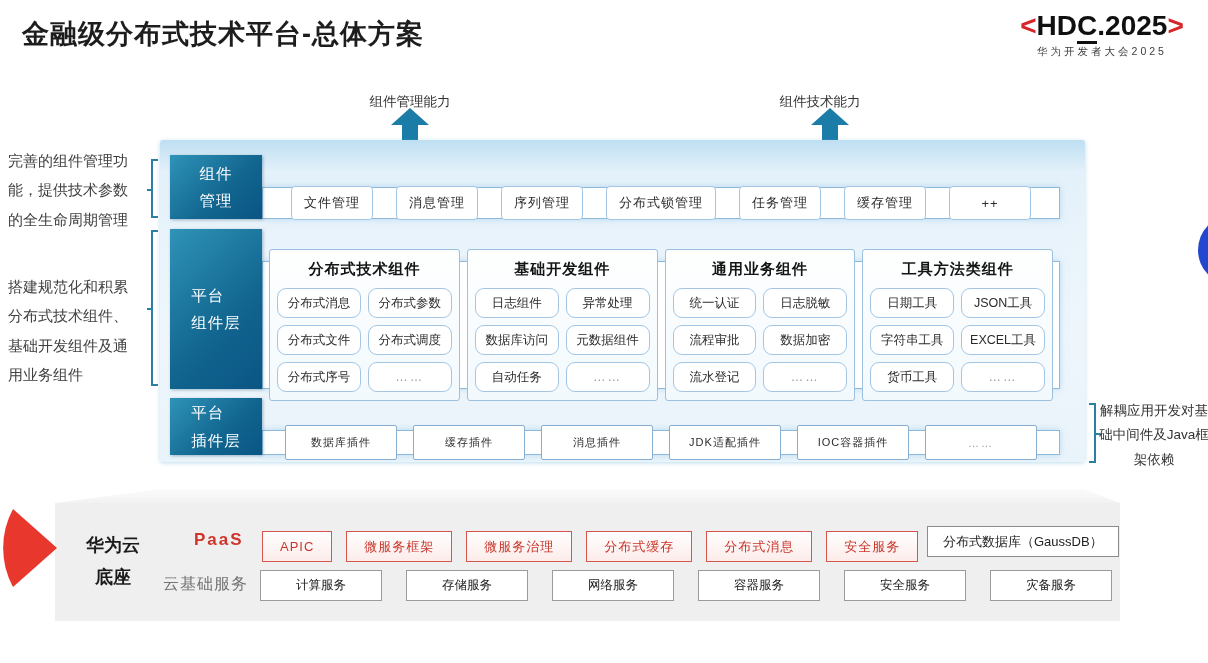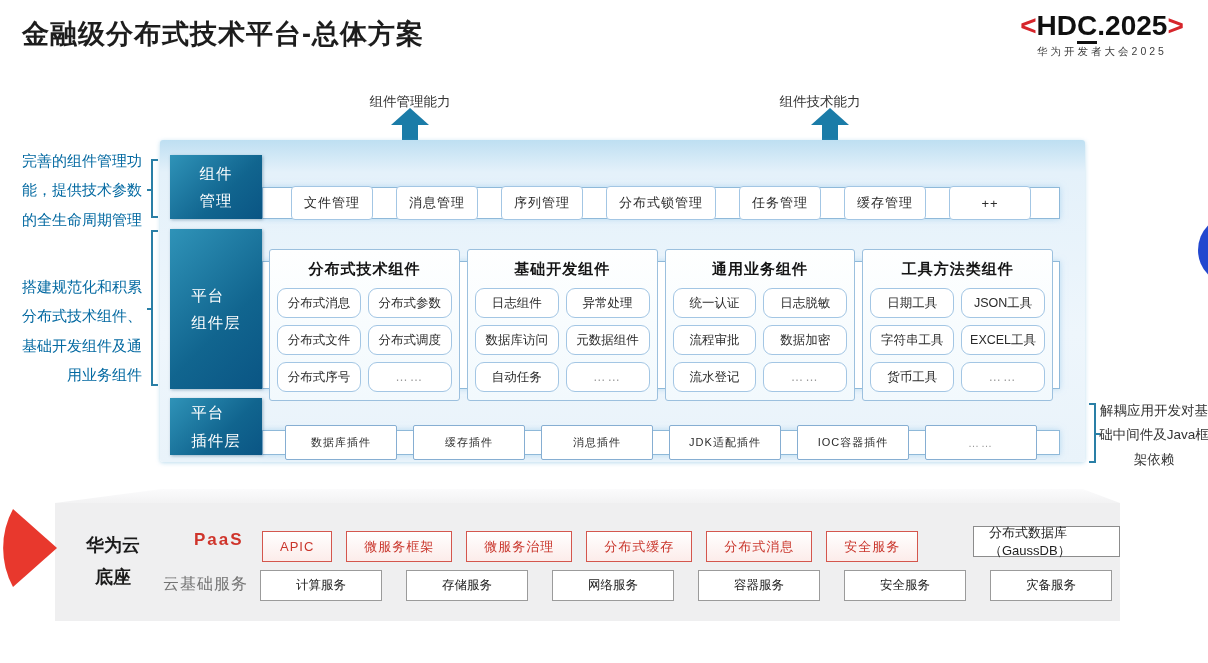--- a/index.html
+++ b/index.html
@@ -25,21 +25,21 @@
   .up-arrow::before {
     content:""; position:absolute; left:0; top:0; width:0; height:0;
     border-left:19px solid transparent; border-right:19px solid transparent;
     border-bottom:17px solid #1b7ca8;
   }
   .up-arrow::after {
     content:""; position:absolute; left:11px; top:16px; width:16px; height:17px; background:#1b7ca8;
   }
 
   
-  .note-left { position:absolute; left:8px; width:134px; font-size:15px; line-height:1.95; color:#0369a1; text-align:right; }
+  .note-left { position:absolute; left:8px; width:134px; font-size:15px; line-height:1.95; color:#404040; text-align:left; }
   #note-1 { top:146px; }
   #note-2 { top:272px; }
 
   
   .bracket-l { position:absolute; width:7px; border:2px solid #2a7fa6; border-right:none; }
   .bracket-l::before { content:""; position:absolute; left:-6px; top:50%; width:5px; height:2px; background:#2a7fa6; }
   #bracket-row1 { left:151px; top:159px; height:59px; }
   #bracket-row2 { left:151px; top:230px; height:156px; }
   .bracket-r { position:absolute; left:1089px; top:403px; height:60px; width:7px; border:2px solid #2a7fa6; border-left:none; }
   .bracket-r::before { content:""; position:absolute; right:-6px; top:50%; width:5px; height:2px; background:#2a7fa6; }
@@ -244,21 +244,21 @@
 
   <div class="paas-label">PaaS</div>
   <div class="paas-items">
   <div class="btn-red">APIC</div>
       <div class="btn-red">微服务框架</div>
       <div class="btn-red">微服务治理</div>
       <div class="btn-red">分布式缓存</div>
       <div class="btn-red">分布式消息</div>
       <div class="btn-red">安全服务</div>
     </div>
-  <div class="btn-gauss" style="position:absolute; left:918px; top:23px;">分布式数据库（GaussDB）</div>
+  <div class="btn-gauss" style="position:absolute; left:872px; top:23px;">分布式数据库（GaussDB）</div>
 
   <div class="iaas-label">云基础服务</div>
   <div class="iaas-items">
       <div class="btn-gray">计算服务</div>
       <div class="btn-gray">存储服务</div>
       <div class="btn-gray">网络服务</div>
       <div class="btn-gray">容器服务</div>
       <div class="btn-gray">安全服务</div>
       <div class="btn-gray">灾备服务</div>
     </div>

